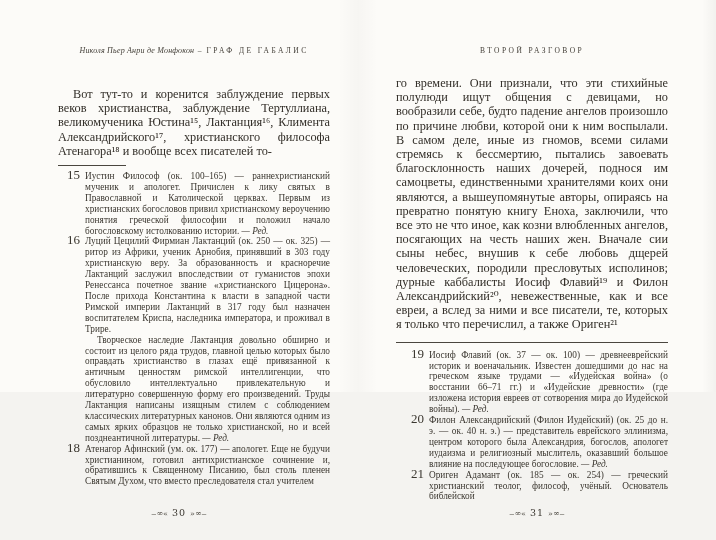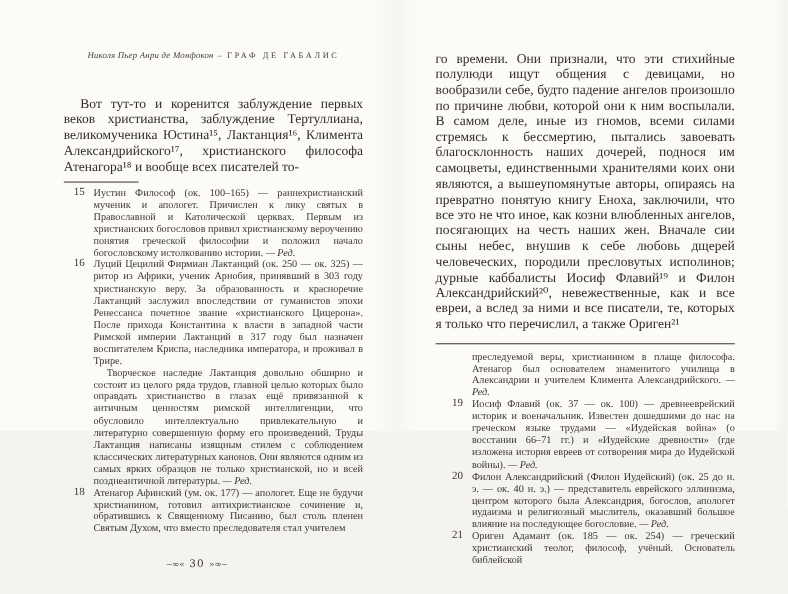--- a/index.html
+++ b/index.html
@@ -68,21 +68,21 @@
     margin: 7px 0 5px 0;
   }
   .fn-rule.short { width: 68px; }
   .fn-rule.full  { width: 100%; margin-top: 10px; margin-bottom: 7px; }
 
   .footnotes { font-size: 9.3px; line-height: 10.9px; color: #3a362f; }
   .page.right .footnotes { padding-left: 6px; }
   .fn { position: relative; padding-left: 27px; }
   .fn-num {
     position: absolute; left: 9px; top: -1px;
-    font-size: 10px;
+    font-size: 13px;
   }
   .fn p { margin: 0; text-align: justify; }
   .fn p.cont-indent { text-indent: 12px; }
   .fn .fn-ref { font-style: italic; }
 
   .folio {
     position: absolute;
     left: 0; right: 0; bottom: 22px;
     text-align: center;
     font-size: 9.5px;
@@ -126,41 +126,43 @@
         <p><span>Атенагор Афинский (ум. ок. 177) — апологет. Еще не будучи христианином, готовил антихристианское сочинение и, обратившись к Священному Писанию, был столь пленен Святым Духом, что вместо преследователя стал учителем</span><span class="fn-ref"></span></p>
       </div>
     </div>
 
     <footer class="folio">
       <span class="orn">‒∞«</span><span class="num">30</span><span class="orn">»∞‒</span>
     </footer>
   </section>
 
   <section class="page right">
+    <header class="running-head">
+      <span class="caps">ВТОРОЙ РАЗГОВОР</span>
+    </header>
 
     <div class="body-text">
       <p>го времени. Они признали, что эти стихийные полулюди ищут общения с девицами, но вообразили себе, будто падение ангелов произошло по причине любви, которой они к ним воспылали. В самом деле, иные из гномов, всеми силами стремясь к бессмертию, пытались завоевать благосклонность наших дочерей, поднося им самоцветы, единственными хранителями коих они являются, а вышеупомянутые авторы, опираясь на превратно понятую книгу Еноха, заключили, что все это не что иное, как козни влюбленных ангелов, посягающих на честь наших жен. Вначале сии сыны небес, внушив к себе любовь дщерей человеческих, породили пресловутых исполинов; дурные каббалисты Иосиф Флавий¹⁹ и Филон Александрийский²⁰, невежественные, как и все евреи, а вслед за ними и все писатели, те, которых я только что перечислил, а также Ориген²¹</p>
     </div>
 
     <div class="fn-rule full"></div>
 
     <div class="footnotes">
-      <div class="fn">
-        <span class="fn-num"></span>
-        <p><span>преследуемой веры, христианином в плаще философа. Атенагор был основателем знаменитого училища в Александрии и учителем Климента Александрийского.</span> <span class="fn-ref">— Ред.</span></p>
-      </div>
       <div class="fn">
         <span class="fn-num">19</span>
         <p><span>Иосиф Флавий (ок. 37 — ок. 100) — древнееврейский историк и военачальник. Известен дошедшими до нас на греческом языке трудами — «Иудейская война» (о восстании 66–71 гг.) и «Иудейские древности» (где изложена история евреев от сотворения мира до Иудейской войны).</span> <span class="fn-ref">— Ред.</span></p>
       </div>
       <div class="fn">
         <span class="fn-num">20</span>
         <p><span>Филон Александрийский (Филон Иудейский) (ок. 25 до н. э. — ок. 40 н. э.) — представитель еврейского эллинизма, центром которого была Александрия, богослов, апологет иудаизма и религиозный мыслитель, оказавший большое влияние на последующее богословие.</span> <span class="fn-ref">— Ред.</span></p>
       </div>
       <div class="fn">
         <span class="fn-num">21</span>
         <p><span>Ориген Адамант (ок. 185 — ок. 254) — греческий христианский теолог, философ, учёный. Основатель библейской</span><span class="fn-ref"></span></p>
       </div>
     </div>
 
+    <footer class="folio">
+      <span class="orn">‒∞«</span><span class="num">31</span><span class="orn">»∞‒</span>
+    </footer>
   </section>
 
 </div>
 
 </body></html>

